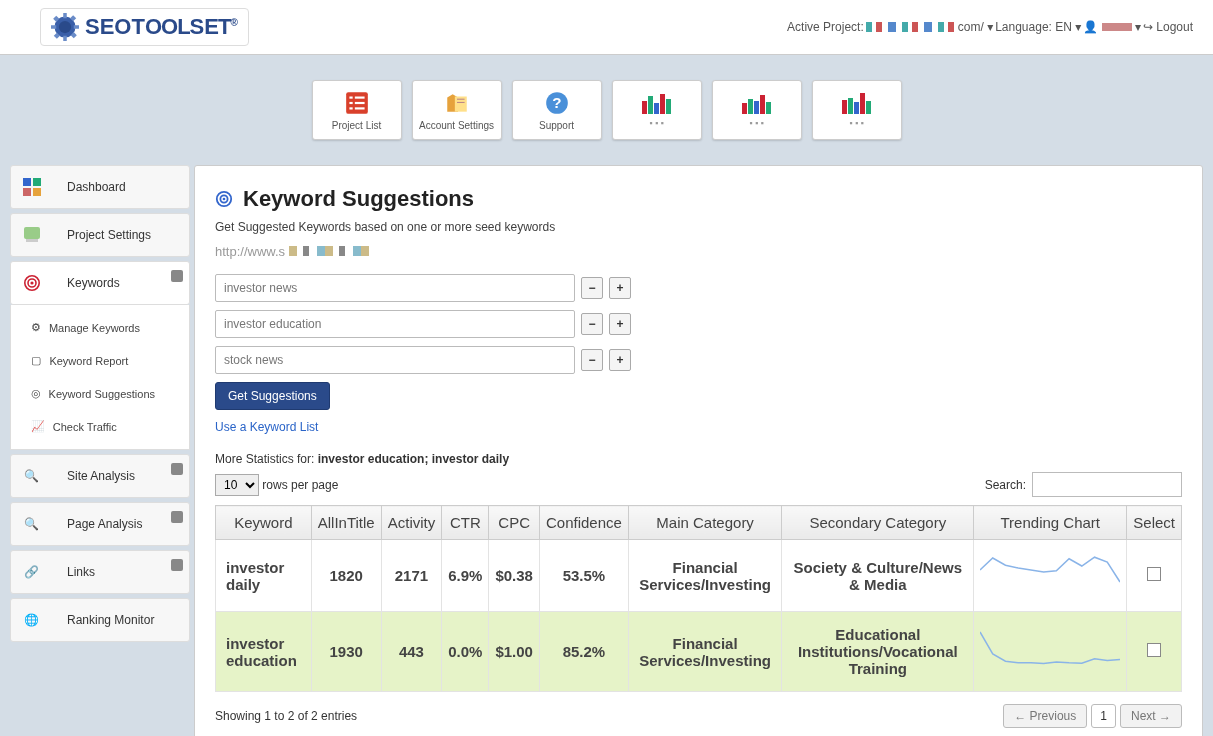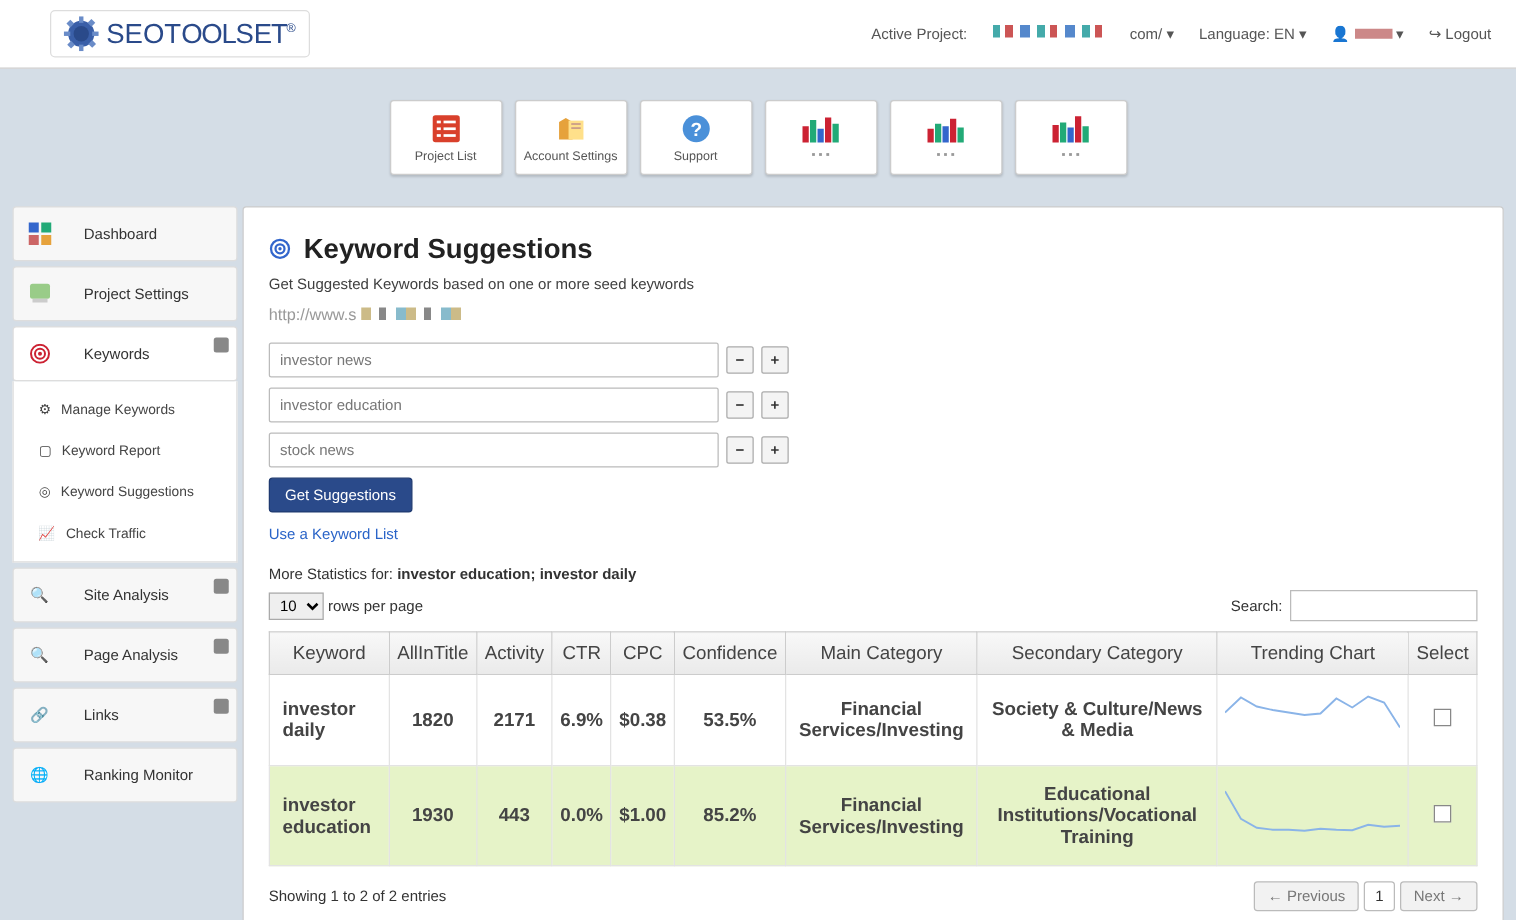--- a/index.html
+++ b/index.html
@@ -1,22 +1,22 @@
 <!DOCTYPE html>
 <html><head>
 <meta charset="utf-8">
 <style>
   * { box-sizing: border-box; margin: 0; padding: 0; }
   body { font-family: Arial, Helvetica, sans-serif; font-size: 12px; color: #333; background: #d4dde6; }
   .topbar { background: #fff; height: 55px; display: flex; align-items: center; justify-content: space-between; padding: 0 20px 0 40px; border-bottom: 1px solid #ccc; }
   .logo { display: flex; align-items: center; gap: 6px; border: 1px solid #ddd; padding: 4px 10px; border-radius: 4px;}
   .logo svg { width: 28px; height: 28px; }
-  .logo-text { font-size: 22px; font-weight: normal; color: #2a4a8a; }
+  .logo-text { font-size: 22px; font-weight: bold; color: #2a4a8a; }
   .logo-text .ool { font-variant: small-caps; letter-spacing: -1px; }
-  .top-right { display: flex; align-items: flex-start; gap: 20px; font-size: 12px; color: #555; }
+  .top-right { display: flex; align-items: center; gap: 2px; font-size: 12px; color: #555; }
   .top-right .masked { display:inline-block; height:10px; width:90px; background: repeating-linear-gradient(90deg,#4aa 0 6px,#fff 6px 10px,#c55 10px 16px,#fff 16px 22px,#58c 22px 30px,#fff 30px 36px); }
   .toolbar { display: flex; justify-content: center; gap: 10px; padding: 25px 0; }
   .tool-card { background: #fff; border: 1px solid #ccc; border-radius: 3px; width: 90px; height: 60px; display: flex; flex-direction: column; align-items: center; justify-content: center; gap: 4px; box-shadow: 0 1px 2px rgba(0,0,0,0.15); cursor: pointer; font-size: 10px; color: #555;}
   .tool-card svg { width: 26px; height: 26px; }
   .bars { display:flex; align-items:flex-end; gap:1px; height:22px;}
   .bars span { display:block; width:5px; }
   .main { display: flex; gap: 0; padding: 0 10px 20px 10px; align-items:flex-start;}
   .sidebar { width: 180px; flex-shrink: 0; }
   .side-item { background: #f7f7f7; border: 1px solid #ddd; border-radius: 3px; margin-bottom: 4px; padding: 10px 10px; display: flex; align-items: center; gap: 24px; cursor: pointer; position: relative; font-size: 12px; color:#333;}
   .side-item.active { background: #fff; }

